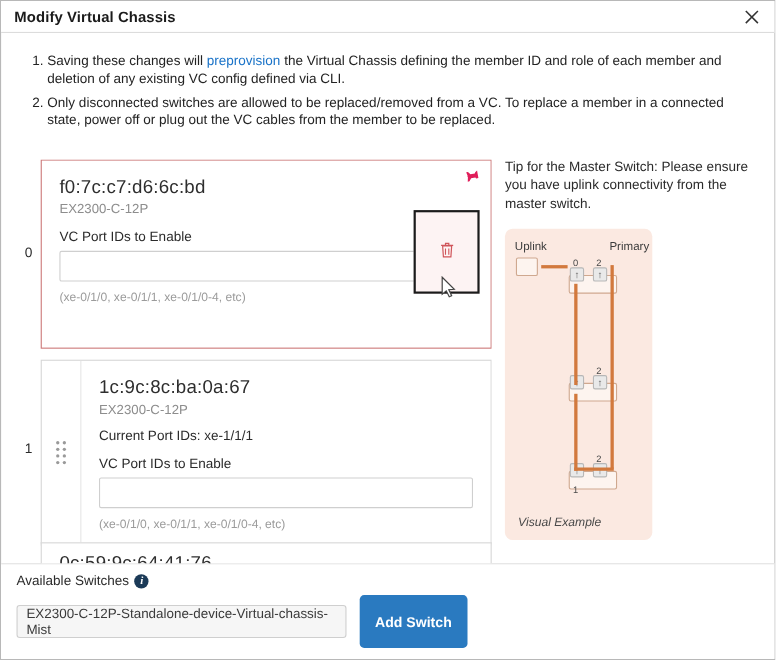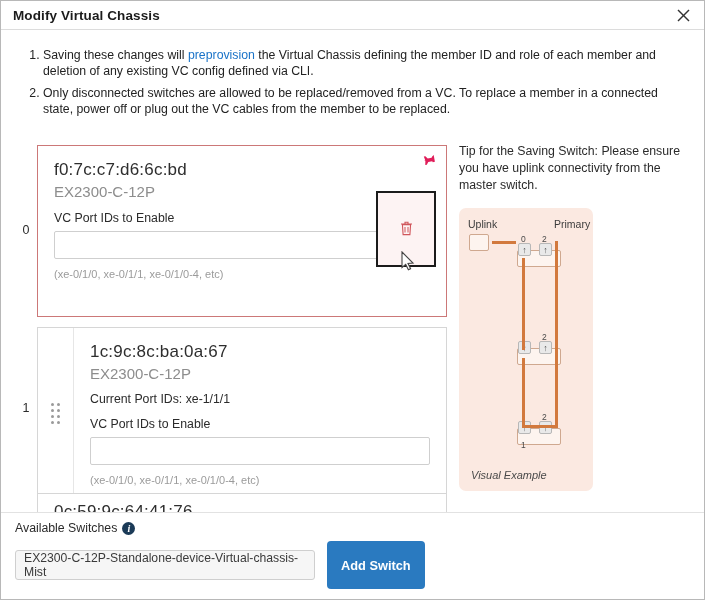--- a/index.html
+++ b/index.html
@@ -124,21 +124,21 @@
   .card-content {
     flex: 1 1 auto;
     padding: 14px 16px 12px 16px;
   }
   .mac {
     font-size: 17px;
     color: #2e2e2e;
     letter-spacing: 0.2px;
   }
   .model {
-    font-size: 15px;
+    font-size: 12px;
     color: #8d8d8d;
     margin-top: 3px;
   }
   .current-ports {
     font-size: 12.3px;
     color: #2b2b2b;
     margin-top: 10px;
   }
   .current-ports b { font-weight: normal; }
   .field-label {
@@ -434,21 +434,21 @@
       </span>
     </div>
 
     <div class="cursor-arrow">
       <svg width="16" height="20" viewBox="0 0 16 20" aria-hidden="true">
         <path d="M2 1l11 11-5 .4 2.6 5.4-2.2 1-2.7-5.4L2 16.5z" fill="#fff" stroke="#444" stroke-width="1.1"></path>
       </svg>
     </div>
 
     <div class="tip">
-      <div class="tip-text">Tip for the Saving Switch: Please ensure you have uplink connectivity from the master switch.</div>
+      <div class="tip-text">Tip for the Master Switch: Please ensure you have uplink connectivity from the master switch.</div>
       <div class="visual-box">
         <div class="vb-label vb-uplink">Uplink</div>
         <div class="vb-label vb-primary">Primary</div>
 
         <div class="uplink-box"></div>
 
         <div class="sw" style="left:58px; top:42px;"></div>
         <div class="port-num" style="left:62px; top:26px;">0</div>
         <div class="port-num" style="left:83px; top:26px;">2</div>
         <div class="port" style="left:59px; top:35px;">↑</div>

